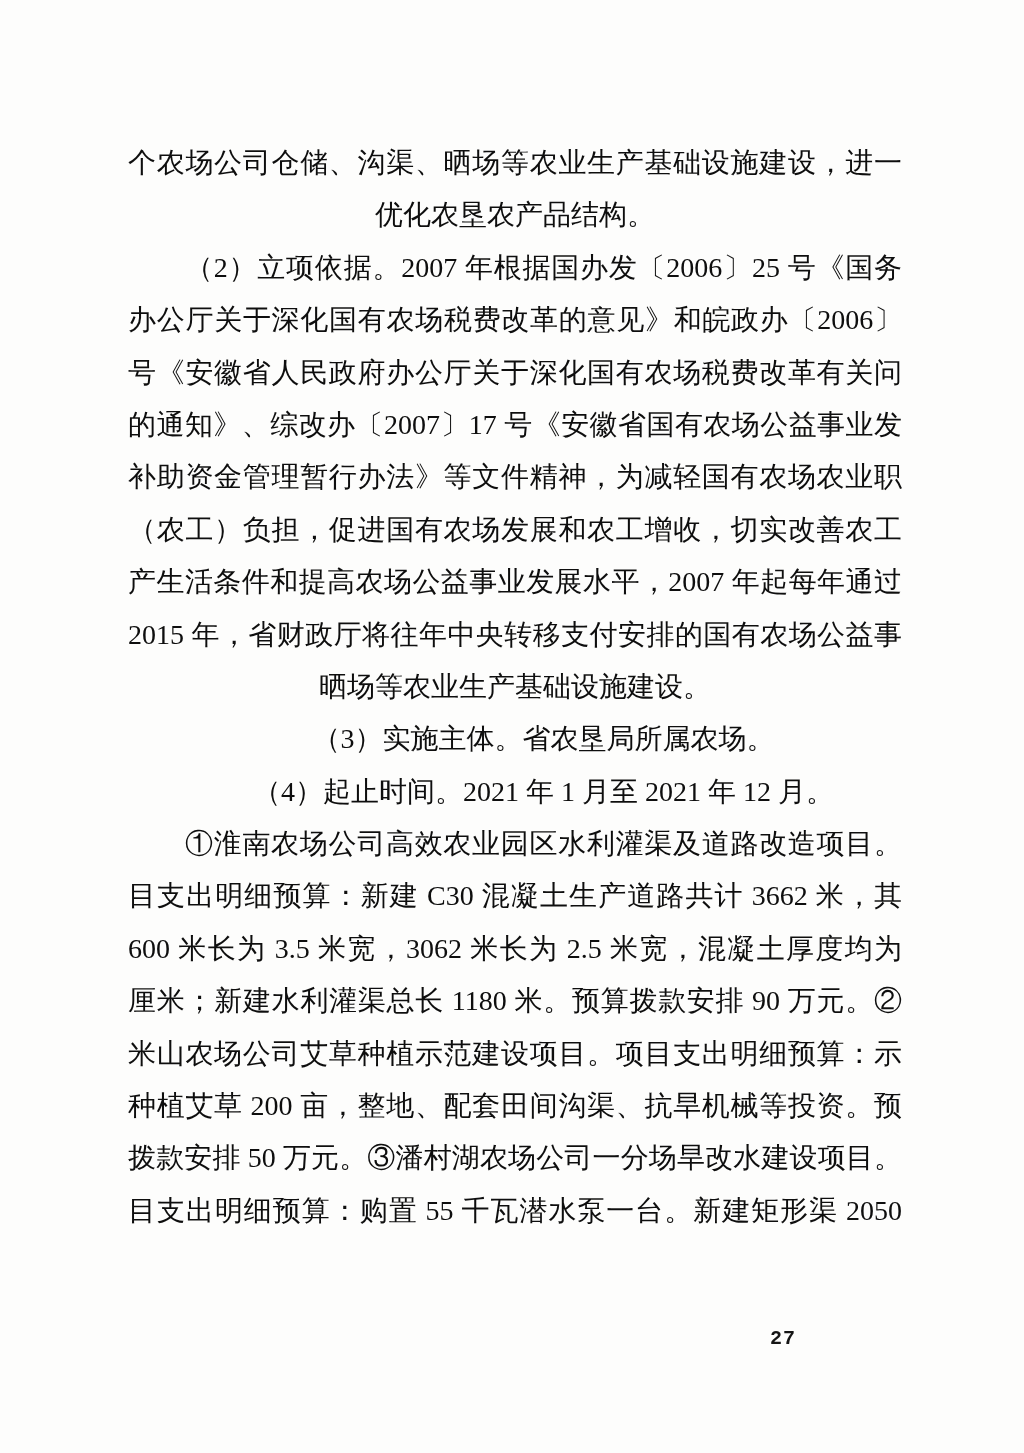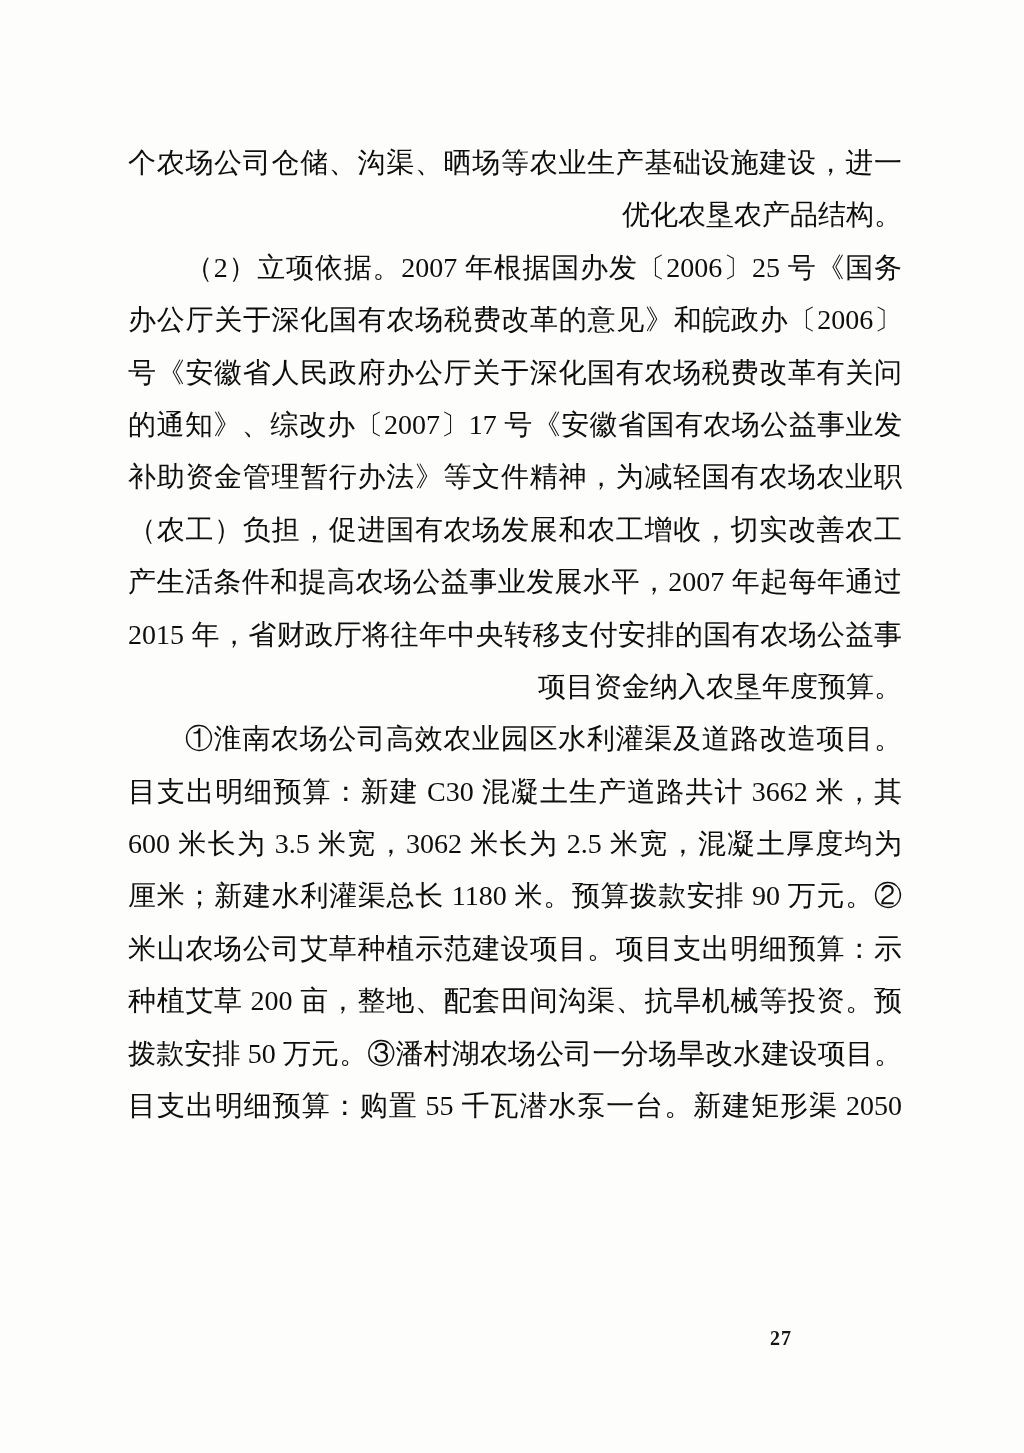--- a/index.html
+++ b/index.html
@@ -19,57 +19,60 @@
     left: 128px;
     top: 137px;
     width: 774px;
     color: #0e0e0e;
   }
   .line {
     height: 52.4px;
     line-height: 52.4px;
     font-size: 28px;
     overflow: hidden;
-    text-align: right;
+    text-align: center;
   }
   
   .j {
     text-align: justify;
     text-align-last: justify;
   }
   
   .i {
     text-indent: 57px;
   }
   .page-num {
     position: absolute;
     left: 770px;
     top: 1327px;
     font-size: 20px;
     font-weight: 700;
     color: #151515;
     letter-spacing: 1px;
+    font-family: Liberation Mono, monospace;
   }
 </style>
 </head>
 <body>
 
 <div class="screenshot">
   <div class="text-block">
     <div class="line j">个农场公司仓储、沟渠、晒场等农业生产基础设施建设，进一步</div>
     <div class="line">优化农垦农产品结构。</div>
     <div class="line j i">（2）立项依据。2007 年根据国办发〔2006〕25 号《国务院</div>
     <div class="line j">办公厅关于深化国有农场税费改革的意见》和皖政办〔2006〕47</div>
     <div class="line j">号《安徽省人民政府办公厅关于深化国有农场税费改革有关问题</div>
     <div class="line j">的通知》、综改办〔2007〕17 号《安徽省国有农场公益事业发展</div>
     <div class="line j">补助资金管理暂行办法》等文件精神，为减轻国有农场农业职工</div>
     <div class="line j">（农工）负担，促进国有农场发展和农工增收，切实改善农工生</div>
     <div class="line j">产生活条件和提高农场公益事业发展水平，2007 年起每年通过中</div>
     <div class="line j">2015 年，省财政厅将往年中央转移支付安排的国有农场公益事业</div>
-    <div class="line">项目资金纳入农垦年度预算。</div>
+    <div class="line">晒场等农业生产基础设施建设。</div>
+    <div class="line i">（3）实施主体。省农垦局所属农场。</div>
+    <div class="line i">（4）起止时间。2021 年 1 月至 2021 年 12 月。</div>
     <div class="line j i">①淮南农场公司高效农业园区水利灌渠及道路改造项目。项</div>
     <div class="line j">目支出明细预算：新建 C30 混凝土生产道路共计 3662 米，其中</div>
     <div class="line j">600 米长为 3.5 米宽，3062 米长为 2.5 米宽，混凝土厚度均为 12</div>
     <div class="line j">厘米；新建水利灌渠总长 1180 米。预算拨款安排 90 万元。②白</div>
     <div class="line j">米山农场公司艾草种植示范建设项目。项目支出明细预算：示范</div>
     <div class="line j">种植艾草 200 亩，整地、配套田间沟渠、抗旱机械等投资。预算</div>
     <div class="line j">拨款安排 50 万元。③潘村湖农场公司一分场旱改水建设项目。项</div>
     <div class="line j">目支出明细预算：购置 55 千瓦潜水泵一台。新建矩形渠 2050 米。</div>
   </div>
   <div class="page-num">27</div>

